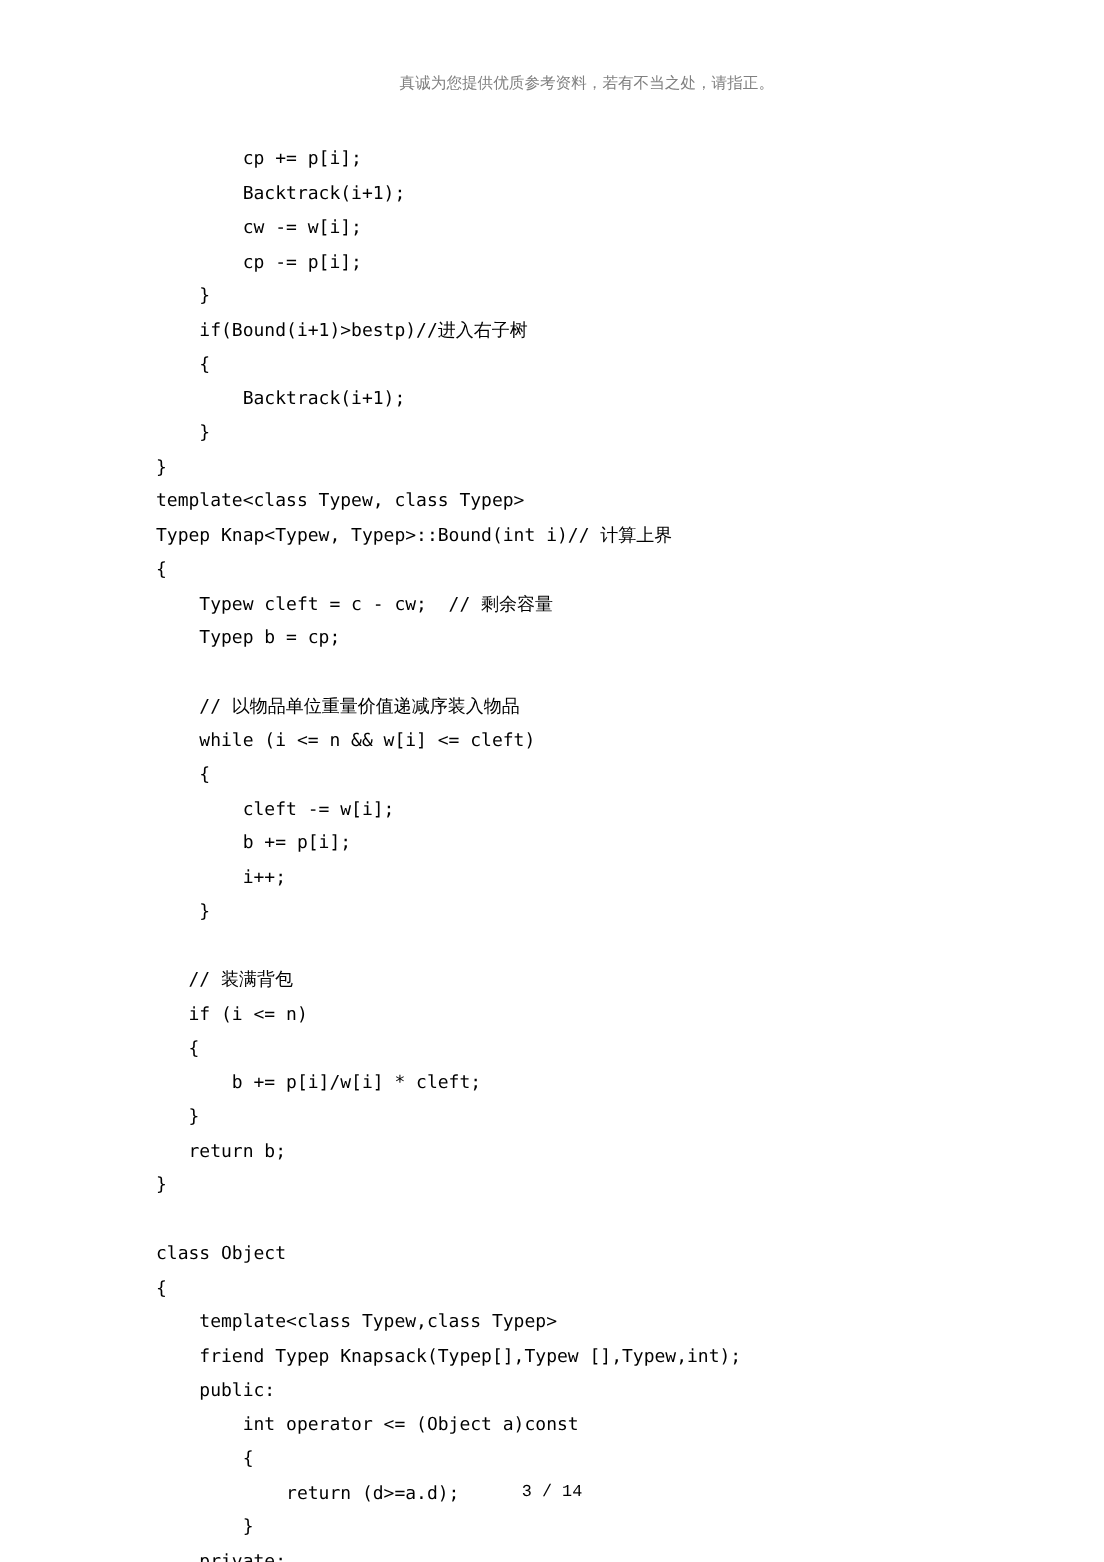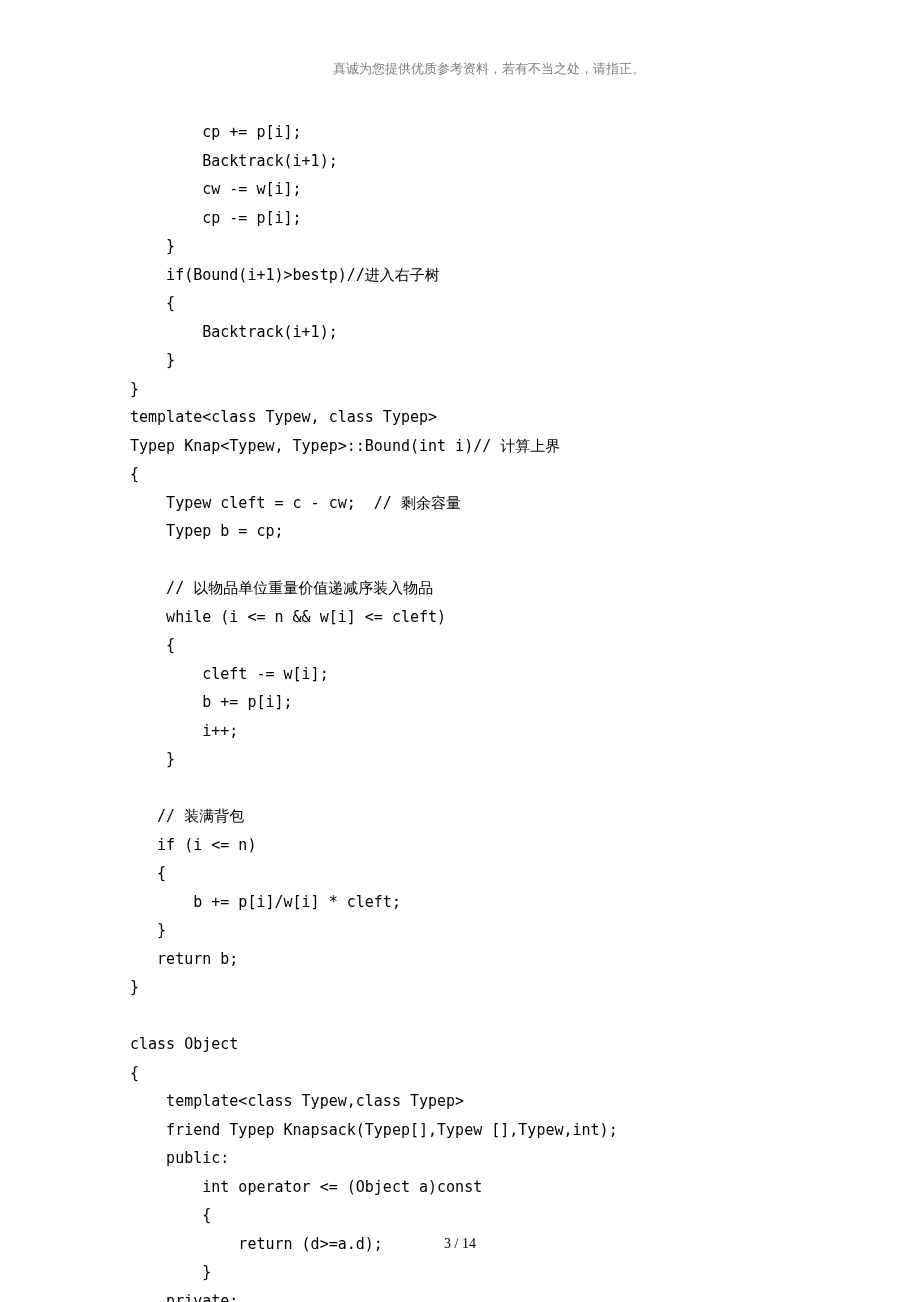--- a/index.html
+++ b/index.html
@@ -31,21 +31,21 @@
     white-space: pre;
   }
   .footer {
     position: absolute;
     bottom: 50px;
     left: 0;
     right: 0;
     text-align: center;
     font-size: 14px;
     color: #000000;
-    font-family: Liberation Serif, serif;
+    font-family: Liberation Mono, monospace;
   }
 </style>
 </head>
 <body>
 
 <div class="page">
 
   <div class="header">
     <span>真诚为您提供优质参考资料，若有不当之处，请指正。</span>
   </div>

